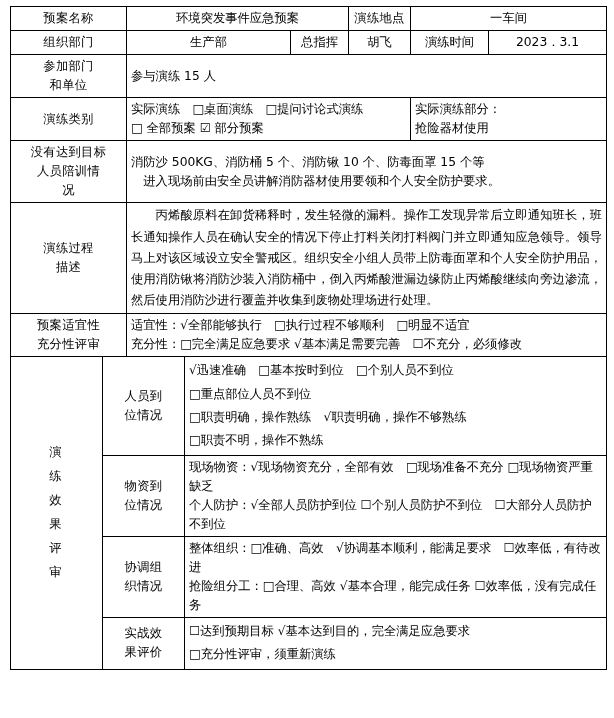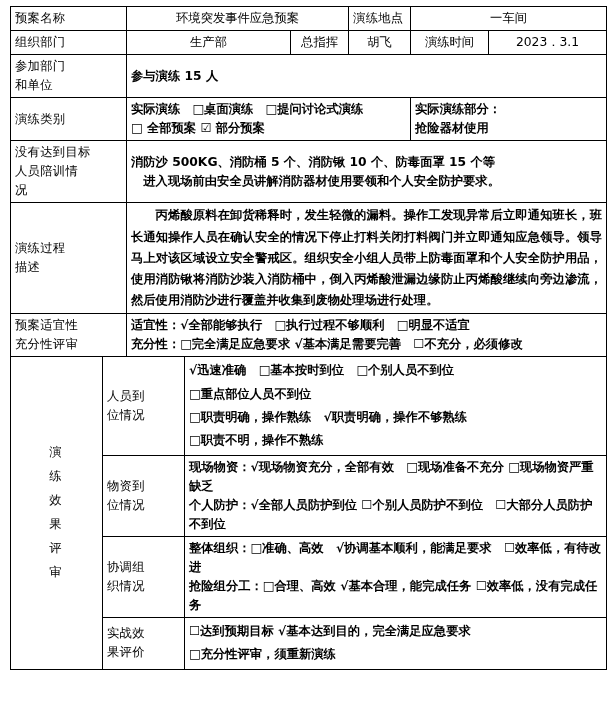--- a/index.html
+++ b/index.html
@@ -28,23 +28,23 @@
     font-size: 12.3px;
     line-height: 1.55;
   }
   table.form td {
     border: 1px solid #000000;
     padding: 2px 4px;
     vertical-align: middle;
     word-break: break-all;
   }
   .ctr { text-align: center; margin-top: 46px; }
-  .lft { text-align: left; font-weight: bold; }
+  .lft { text-align: left; }
   .lbl {
-    text-align: left;
+    text-align: center;
     letter-spacing: 0.3px;
   }
   .vert {
     text-align: center;
     letter-spacing: 2px;
     line-height: 1.95;
     padding: 2px 1px;
     font-size: 12.3px;
   }
   .vert span { display: block; }

